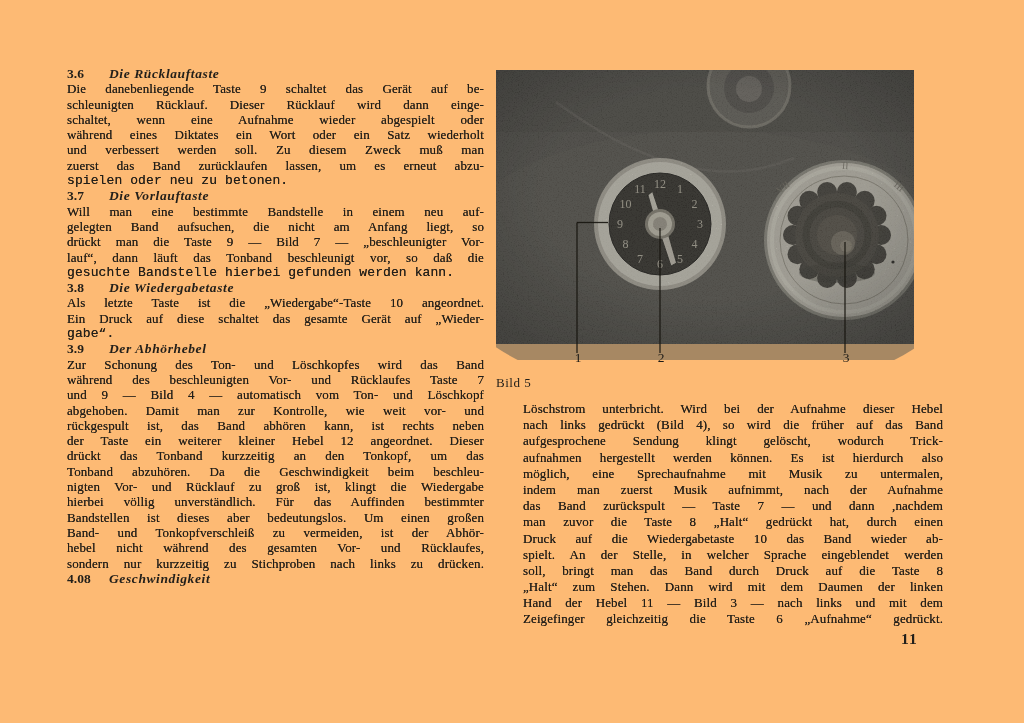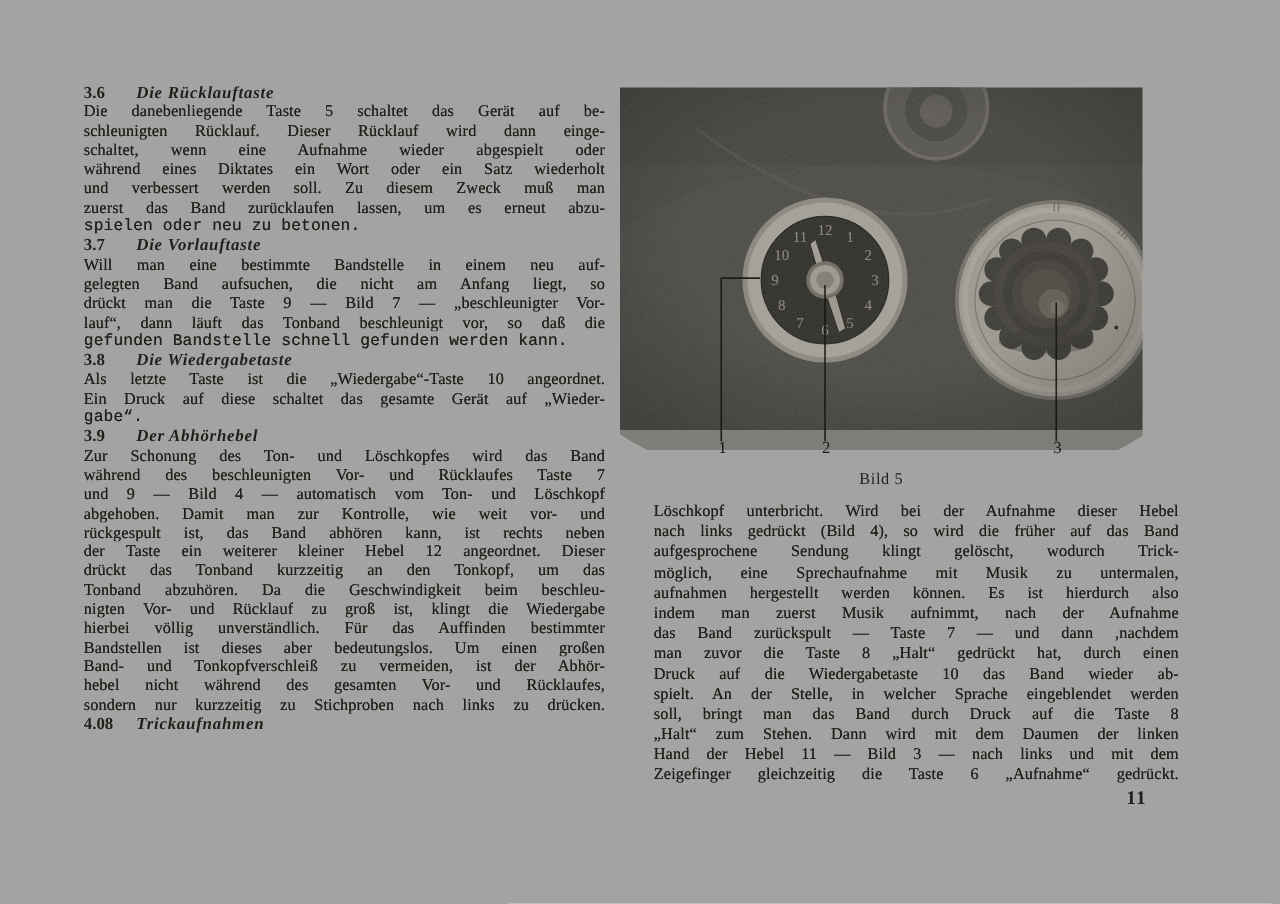--- a/index.html
+++ b/index.html
@@ -1,68 +1,68 @@
 <!DOCTYPE html>
 <html><head>
 <meta charset="utf-8">
 <style>
   html,body { margin:0; padding:0; background:#e8e6e2; }
   .page {
     position:relative; width:1024px; height:723px; margin:0 auto;
-    background:#a3a3a3; overflow:hidden;
+    background:#fdba74; overflow:hidden;
     font-family:"Liberation Serif","DejaVu Serif",serif; color:#221f1a;
   }
   .col { position:absolute; }
   #col-left  { left:67px;  top:66px;  width:417px; }
   #col-right { left:523px; top:401px; width:420px; }
   .shead { font-size:13.5px; line-height:15.3px; height:15.3px; font-weight:bold; white-space:nowrap; }
   .shead .num { display:inline-block; width:42px; font-style:normal; }
   .shead .ttl { font-style:italic; letter-spacing:0.6px; }
   .tline {
     text-align:justify; text-align-last:justify; overflow:hidden;
     letter-spacing:0.1px; text-shadow:0 0 0.35px rgba(35,28,20,.85);
   }
   #col-left  .tline { font-size:13px; line-height:15.3px; height:15.3px; }
   #col-right .tline { font-size:13px; line-height:16.2px; height:16.2px; }
   .tline.short { text-align-last:left;font-family:Liberation Mono, monospace; }
   #figure { position:absolute; left:496px; top:70px; width:418px; height:290px; }
   #figure svg { display:block; }
   .callout-label { position:absolute; top:350px; width:12px; text-align:center; font-size:13.5px; color:#1c1a16; }
   #cl-1 { left:572px; } #cl-2 { left:655px; } #cl-3 { left:840px; }
-  #caption { position:absolute; left:496px; top:375px; width:418px; text-align:center; font-size:13px; letter-spacing:0.5px; }
+  #caption { position:absolute; left:496px; top:375px; width:418px; font-size:13px; letter-spacing:0.5px; }
   #pagenum { position:absolute; left:901px; top:630px; font-size:15.5px; font-weight:bold; letter-spacing:1px; }
   svg text.clocknum { font-family:"Liberation Serif","DejaVu Serif",serif; font-size:12px; fill:#c7c1b0; opacity:.92; }
   svg text.romnum   { font-family:"Liberation Serif","DejaVu Serif",serif; font-size:10px; fill:#7d786c; opacity:.85; }
 </style>
 </head>
 <body>
 
 <div class="page">
 
   <div id="col-left" class="col">
     <div class="section">
       <div class="shead"><span class="num">3.6</span><span class="ttl">Die Rücklauftaste</span></div>
       <div>
-          <div class="tline">Die danebenliegende Taste 5 schaltet das Gerät auf be-</div>
+          <div class="tline">Die danebenliegende Taste 9 schaltet das Gerät auf be-</div>
           <div class="tline">schleunigten Rücklauf. Dieser Rücklauf wird dann einge-</div>
           <div class="tline">schaltet, wenn eine Aufnahme wieder abgespielt oder</div>
           <div class="tline">während eines Diktates ein Wort oder ein Satz wiederholt</div>
           <div class="tline">und verbessert werden soll. Zu diesem Zweck muß man</div>
           <div class="tline">zuerst das Band zurücklaufen lassen, um es erneut abzu-</div>
           <div class="tline short">spielen oder neu zu betonen.</div>
         </div>
     </div>
     <div class="section">
       <div class="shead"><span class="num">3.7</span><span class="ttl">Die Vorlauftaste</span></div>
       <div>
           <div class="tline">Will man eine bestimmte Bandstelle in einem neu auf-</div>
           <div class="tline">gelegten Band aufsuchen, die nicht am Anfang liegt, so</div>
           <div class="tline">drückt man die Taste 9 — Bild 7 — „beschleunigter Vor-</div>
           <div class="tline">lauf“, dann läuft das Tonband beschleunigt vor, so daß die</div>
-          <div class="tline short">gefunden Bandstelle schnell gefunden werden kann.</div>
+          <div class="tline short">gesuchte Bandstelle hierbei gefunden werden kann.</div>
         </div>
     </div>
     <div class="section">
       <div class="shead"><span class="num">3.8</span><span class="ttl">Die Wiedergabetaste</span></div>
       <div>
           <div class="tline">Als letzte Taste ist die „Wiedergabe“-Taste 10 angeordnet.</div>
           <div class="tline">Ein Druck auf diese schaltet das gesamte Gerät auf „Wieder-</div>
           <div class="tline short">gabe“.</div>
         </div>
     </div>
@@ -79,21 +79,21 @@
           <div class="tline">Tonband abzuhören. Da die Geschwindigkeit beim beschleu-</div>
           <div class="tline">nigten Vor- und Rücklauf zu groß ist, klingt die Wiedergabe</div>
           <div class="tline">hierbei völlig unverständlich. Für das Auffinden bestimmter</div>
           <div class="tline">Bandstellen ist dieses aber bedeutungslos. Um einen großen</div>
           <div class="tline">Band- und Tonkopfverschleiß zu vermeiden, ist der Abhör-</div>
           <div class="tline">hebel nicht während des gesamten Vor- und Rücklaufes,</div>
           <div class="tline">sondern nur kurzzeitig zu Stichproben nach links zu drücken.</div>
         </div>
     </div>
     <div class="section">
-      <div class="shead"><span class="num">4.08</span><span class="ttl">Trickaufnahmen</span></div>
+      <div class="shead"><span class="num">4.08</span><span class="ttl">Geschwindigkeit</span></div>
       <div>
         </div>
     </div>
   </div>
 
   <div id="figure">
     <svg width="418" height="290" viewBox="0 0 418 290">
       <defs>
         <filter id="grainDark" x="0%" y="0%" width="100%" height="100%">
           <feTurbulence type="fractalNoise" baseFrequency="0.55" numOctaves="2" stitchTiles="stitch"></feTurbulence>
@@ -190,25 +190,25 @@
     </svg>
   </div>
 
   <span id="cl-1" class="callout-label">1</span>
   <span id="cl-2" class="callout-label">2</span>
   <span id="cl-3" class="callout-label">3</span>
   <div id="caption">Bild 5</div>
 
   <div id="col-right" class="col">
     <div>
-        <div class="tline">Löschkopf unterbricht. Wird bei der Aufnahme dieser Hebel</div>
+        <div class="tline">Löschstrom unterbricht. Wird bei der Aufnahme dieser Hebel</div>
         <div class="tline">nach links gedrückt (Bild 4), so wird die früher auf das Band</div>
         <div class="tline">aufgesprochene Sendung klingt gelöscht, wodurch Trick-</div>
+        <div class="tline">aufnahmen hergestellt werden können. Es ist hierdurch also</div>
         <div class="tline">möglich, eine Sprechaufnahme mit Musik zu untermalen,</div>
-        <div class="tline">aufnahmen hergestellt werden können. Es ist hierdurch also</div>
         <div class="tline">indem man zuerst Musik aufnimmt, nach der Aufnahme</div>
         <div class="tline">das Band zurückspult — Taste 7 — und dann ,nachdem</div>
         <div class="tline">man zuvor die Taste 8 „Halt“ gedrückt hat, durch einen</div>
         <div class="tline">Druck auf die Wiedergabetaste 10 das Band wieder ab-</div>
         <div class="tline">spielt. An der Stelle, in welcher Sprache eingeblendet werden</div>
         <div class="tline">soll, bringt man das Band durch Druck auf die Taste 8</div>
         <div class="tline">„Halt“ zum Stehen. Dann wird mit dem Daumen der linken</div>
         <div class="tline">Hand der Hebel 11 — Bild 3 — nach links und mit dem</div>
         <div class="tline">Zeigefinger gleichzeitig die Taste 6 „Aufnahme“ gedrückt.</div>
       </div>

